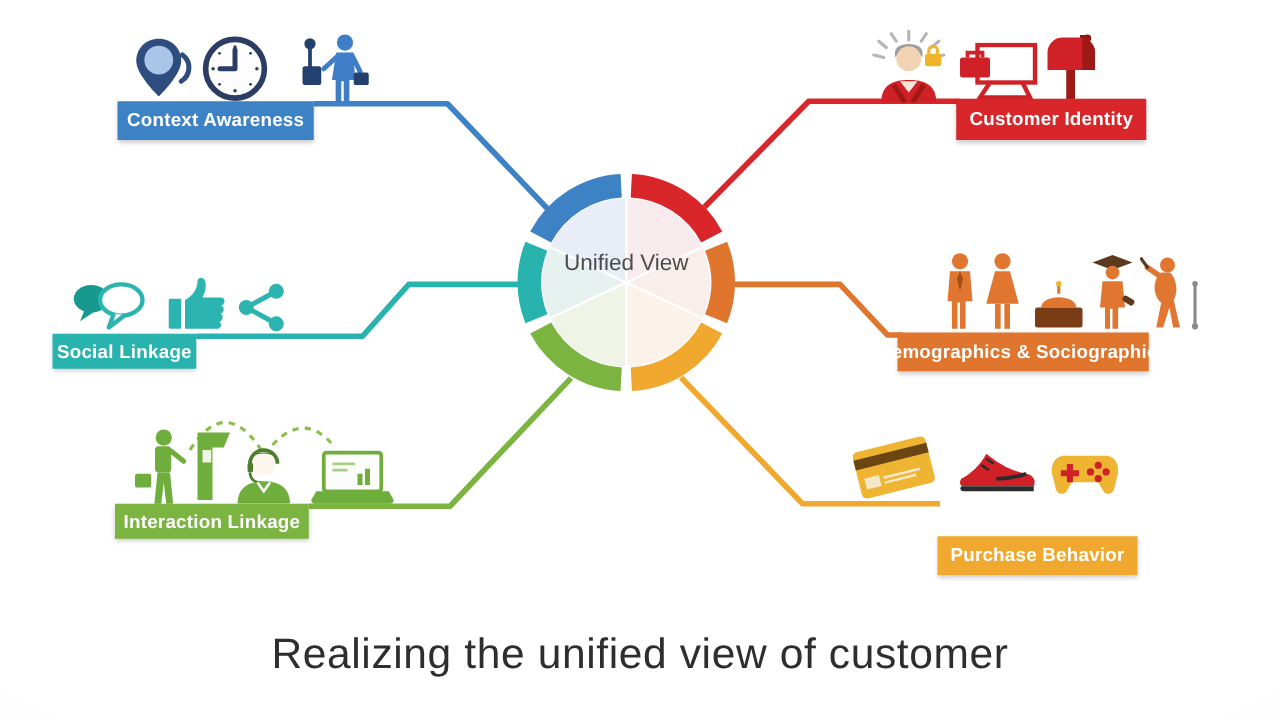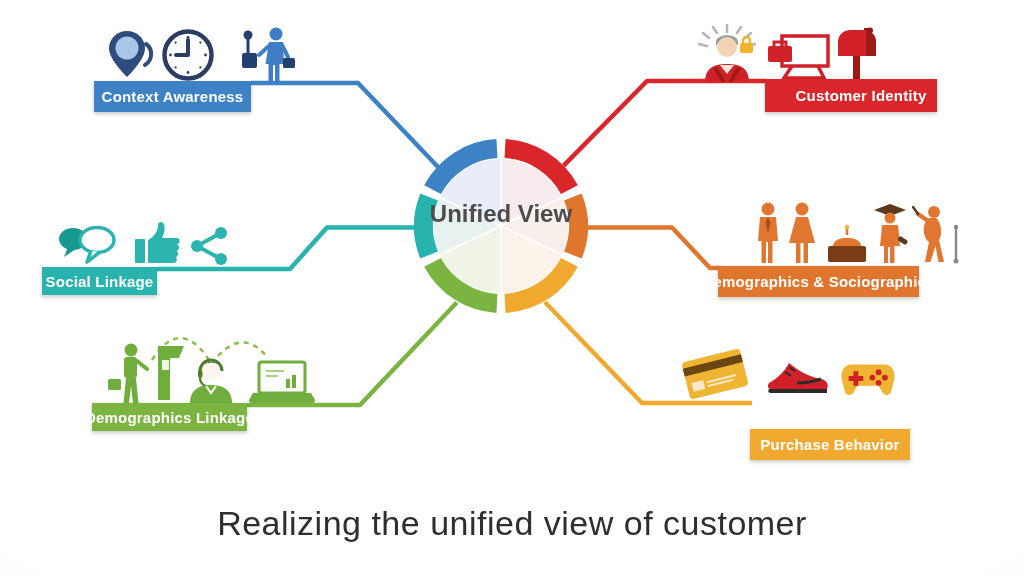--- a/index.html
+++ b/index.html
@@ -11,21 +11,21 @@
   #diagram-svg{position:absolute;left:0;top:0;}
   .branch{display:contents;}
   .bar{
     position:absolute;display:flex;align-items:center;justify-content:center;
     color:#fff;font-weight:bold;font-size:15px;letter-spacing:.2px;
     box-shadow:0 2px 4px rgba(0,0,0,.22);white-space:nowrap;text-align:center;
   }
   .icon{position:absolute;}
   .center-label{
     position:absolute;left:421px;top:199px;width:160px;text-align:center;
-    font-size:24px;line-height:1.25;font-weight:bold;color:#4c4c4c;
+    font-size:18px;line-height:1.25;font-weight:normal;color:#4c4c4c;
   }
   .page-title{
     position:absolute;left:0;right:0;top:504px;text-align:center;
     font-size:34px;font-weight:400;color:#2e2e2e;letter-spacing:.5px;
   }
 </style>
 </head>
 <body>
 
 <div id="stage">
@@ -125,21 +125,21 @@
       <path d="M8 12 V8 h12 v4" fill="none" stroke="#cf2127" stroke-width="3"></path>
       <rect x="2" y="12" width="24" height="16" rx="2" fill="#cf2127"></rect>
     </svg>
     <svg class="icon" style="left:834px;top:26px" width="48" height="58" viewBox="0 0 48 58">
       <path d="M30 2 h6 v16 h-6 z" fill="#8f1713"></path>
       <circle cx="36" cy="4.5" r="3" fill="#8f1713"></circle>
       <path d="M4 16 A12 12 0 0 1 16 4 h14 A12 12 0 0 1 42 16 v14 H4 Z" fill="#cf2127"></path>
       <path d="M30 4 A12 12 0 0 1 42 16 v14 H32 V4 Z" fill="#9e1a16"></path>
       <rect x="19" y="30" width="7" height="28" fill="#9e1a16"></rect>
     </svg>
-    <div class="bar" style="left: 765px; top: 79px; width: 152px; height: 33px; background-color: rgb(216, 38, 42); padding-left: 20px;">
+    <div class="bar" style="left: 765px; top: 79px; width: 152px; height: 33px; background-color: rgb(216, 38, 42);">
       <span>Customer Identity</span>
     </div>
   </div>
 
   
   <div class="branch">
     <svg class="icon" style="left:56px;top:224px" width="64" height="44" viewBox="0 0 64 44">
       <ellipse cx="17" cy="15" rx="14" ry="11" fill="#18998f"></ellipse>
       <path d="M12 23 L8 33 L20 25 Z" fill="#18998f"></path>
       <ellipse cx="41" cy="16" rx="17" ry="12.5" fill="#fff" stroke="#2cb5b0" stroke-width="3.5"></ellipse>
@@ -183,21 +183,21 @@
       <path d="M18 30 l5 7 5-7" stroke="#fff" stroke-width="2" fill="none"></path>
     </svg>
     <svg class="icon" style="left:248px;top:360px" width="68" height="45" viewBox="0 0 68 45">
       <rect x="11" y="2" width="46" height="31" rx="2.5" fill="#fdfdfb" stroke="#6fae3c" stroke-width="3"></rect>
       <path d="M18 11 h18 M18 16 h12" stroke="#a9cf84" stroke-width="2.2"></path>
       <rect x="38" y="19" width="4" height="9" fill="#6fae3c"></rect>
       <rect x="44" y="15" width="4" height="13" fill="#6fae3c"></rect>
       <path d="M5 33 h58 l4 7 a3 3 0 0 1 -3 3 H4 a3 3 0 0 1 -3 -3 z" fill="#6fae3c"></path>
     </svg>
     <div class="bar" style="left: 92px; top: 403px; width: 155px; height: 28px; background-color: rgb(123, 180, 65);">
-      <span>Demographics Linkage</span>
+      <span>Interaction Linkage</span>
     </div>
   </div>
 
   
   <div class="branch">
     <svg class="icon" style="left:752px;top:202px" width="32" height="62" viewBox="0 0 32 62">
       <g fill="#e0762f">
         <circle cx="16" cy="7" r="6.5"></circle>
         <path d="M8 15 h16 l2 24 h-5.5 v22 h-4.5 V40 h-2 v21 h-4.5 V39 H6 z"></path>
       </g>

